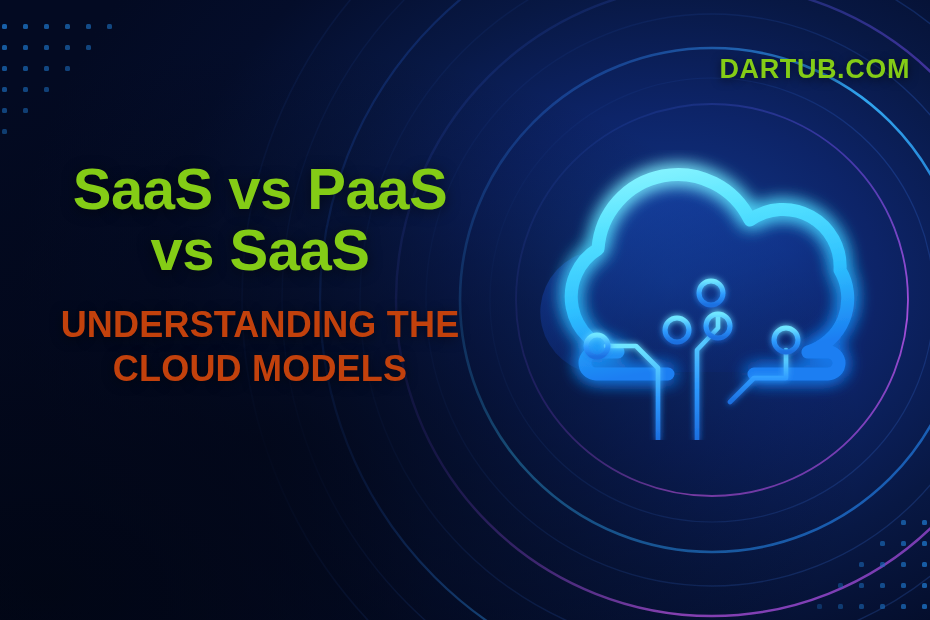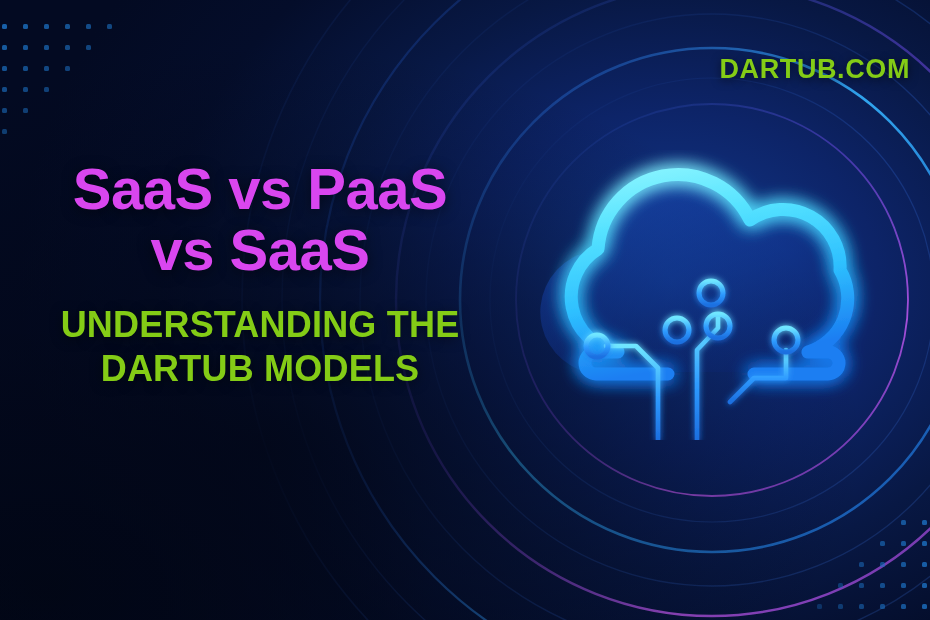--- a/index.html
+++ b/index.html
@@ -61,30 +61,30 @@
 
   
   .text-block {
     position: absolute;
     left: 0;
     top: 158px;
     width: 520px;
     text-align: center;
   }
   .title {
-    color: #d946ef;
+    color: #84cc16;
     font-size: 58px;
     font-weight: bold;
     line-height: 1.06;
     letter-spacing: -0.5px;
     margin: 0;
     text-shadow: 0 2px 14px rgba(0,0,0,0.55);
   }
   .subtitle {
-    color: #84cc16;
+    color: #c2410c;
     font-size: 36px;
     font-weight: bold;
     line-height: 1.22;
     letter-spacing: 0.2px;
     margin: 22px 0 0 0;
     text-shadow: 0 2px 12px rgba(0,0,0,0.5);
   }
 
   .watermark {
     position: absolute;
@@ -291,19 +291,19 @@
     </svg>
   </div>
 
   <div class="text-block">
     <h1 class="title">
       <span>SaaS vs PaaS</span><br>
       <span>vs SaaS</span>
     </h1>
     <h2 class="subtitle">
       <span>UNDERSTANDING THE</span><br>
-      <span>DARTUB MODELS</span>
+      <span>CLOUD MODELS</span>
     </h2>
   </div>
 
   <div class="watermark">DARTUB.COM</div>
 
 </div>
 
 </body></html>

